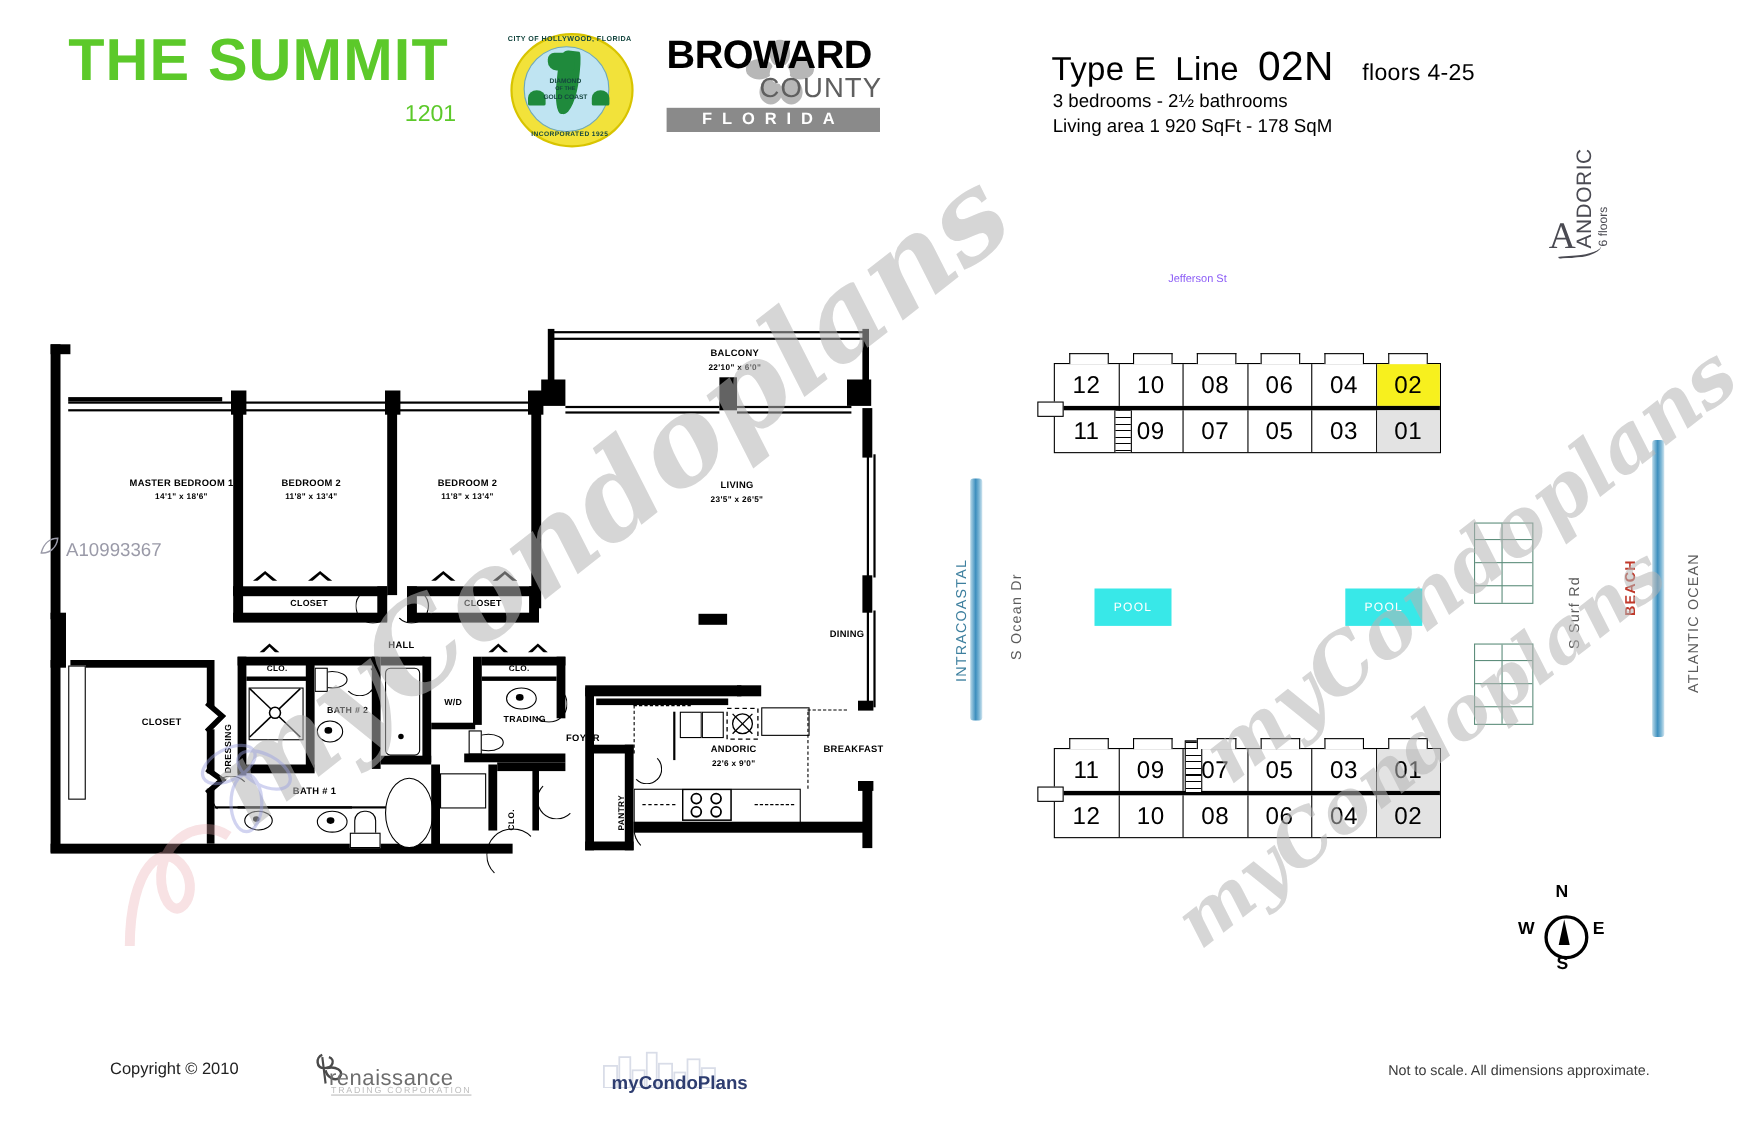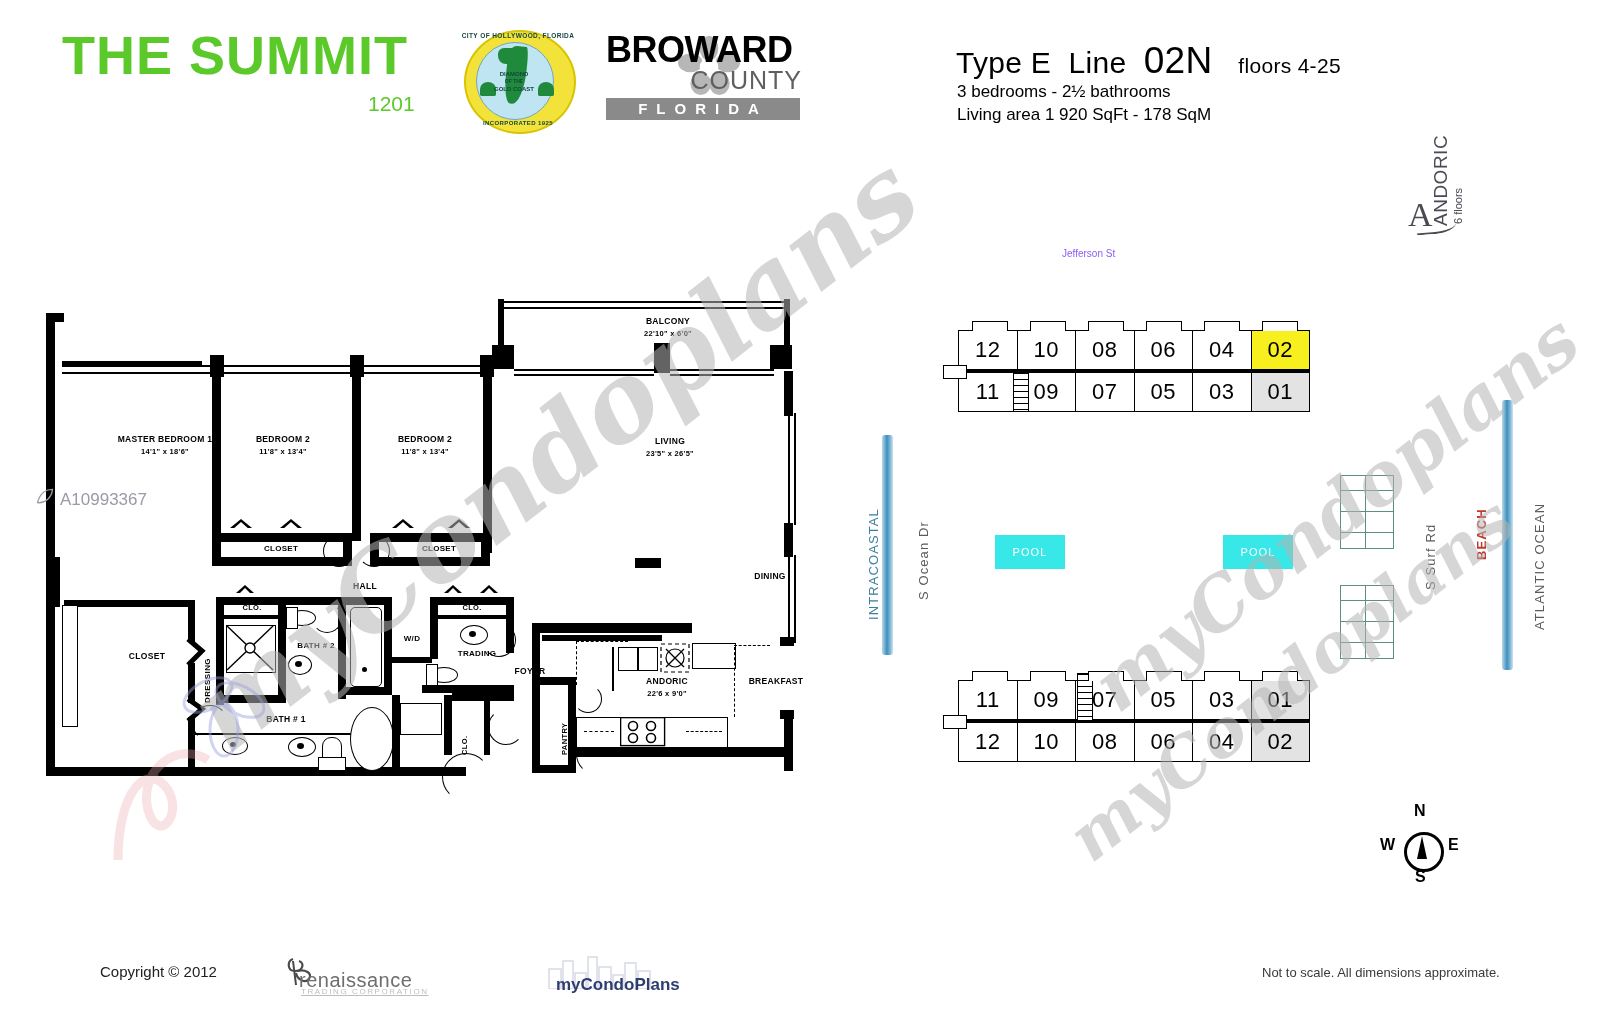--- a/index.html
+++ b/index.html
@@ -501,21 +501,21 @@
 <div id="compass">
   <div id="comp-ring"></div>
   <div id="comp-needle"></div>
   <div id="comp-n">N</div>
   <div id="comp-s">S</div>
   <div id="comp-e">E</div>
   <div id="comp-w">W</div>
 </div>
 
 <div id="footer">
-  <div id="fo-copy">Copyright © 2012</div>
+  <div id="fo-copy">Copyright © 2010</div>
 
   <div id="renai">
     <svg style="position:absolute;left:0;top:2px;width:34px;height:34px;" viewBox="0 0 34 34">
       <path d="M10 4 C4 6 4 16 12 16 C20 16 22 8 16 6" fill="none" stroke="#4a4a4a" stroke-width="2.2"></path>
       <path d="M14 16 C22 14 30 18 26 24 C22 29 14 24 13 18" fill="none" stroke="#4a4a4a" stroke-width="2.2"></path>
       <line x1="10" y1="6" x2="13" y2="30" stroke="#4a4a4a" stroke-width="2"></line>
     </svg>
     <div id="renai-name">renaissance</div>
     <div id="renai-sub">TRADING CORPORATION</div>
   </div>

